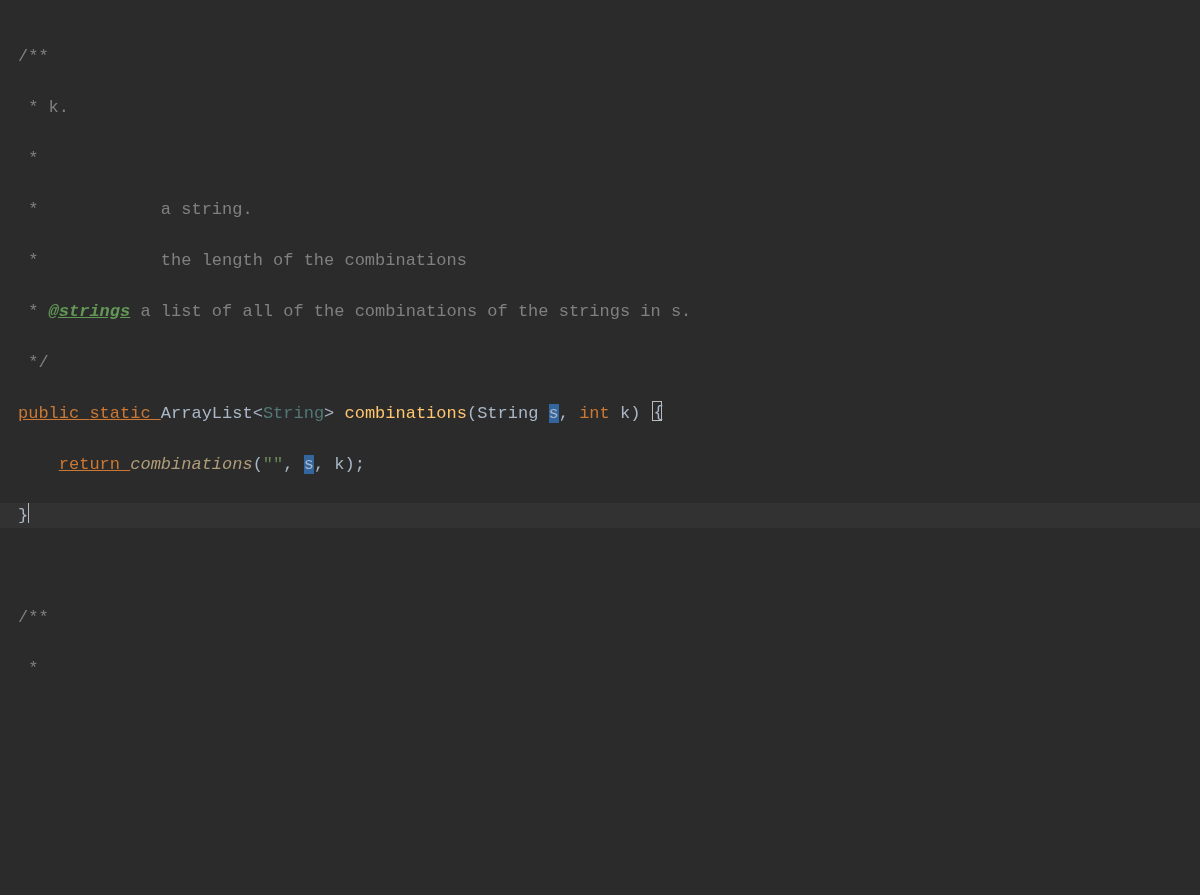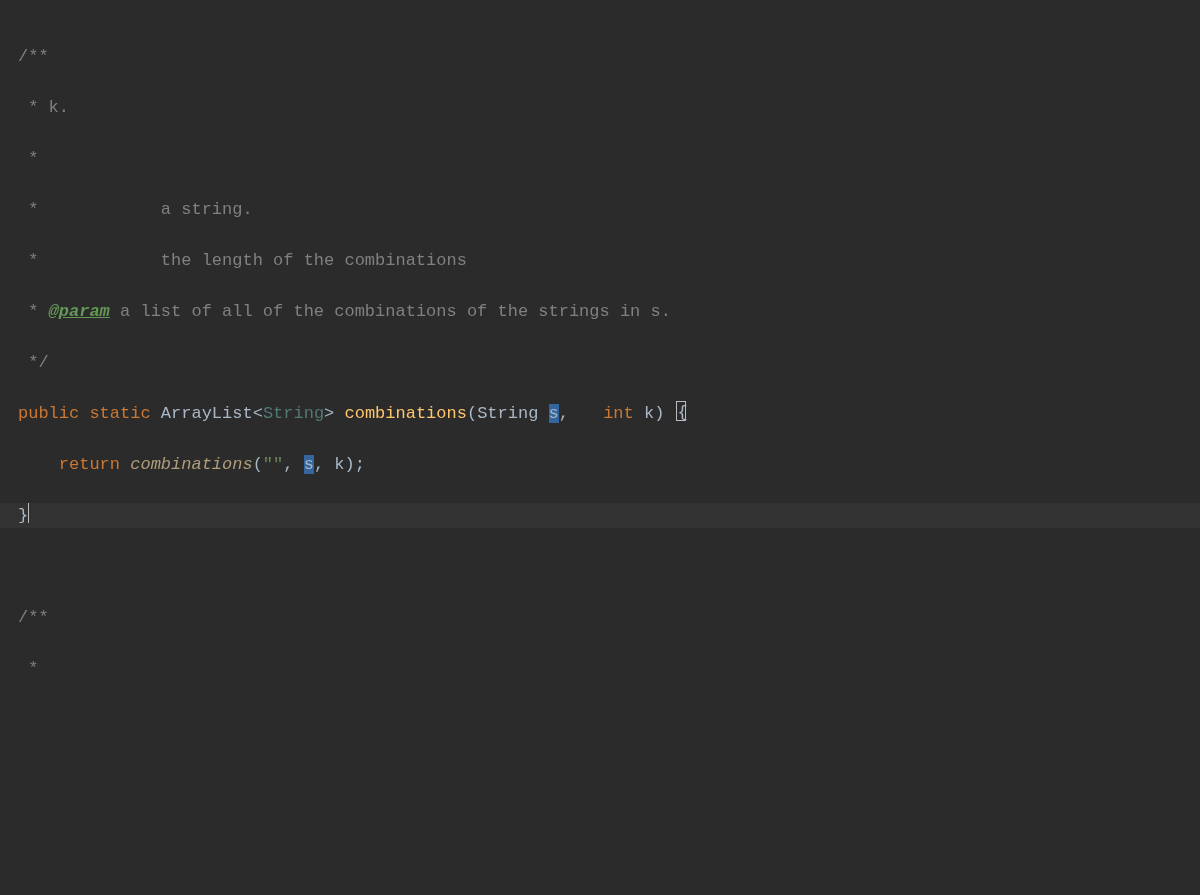--- a/index.html
+++ b/index.html
@@ -21,27 +21,27 @@
     padding: 0 18px;
     height: 25.5px;
     display: block;
   }
   .line.current {
     background: #323232;
   }
   .c-gray  { color: #808080; }    
   .c-bold  { color: #808080; font-weight: bold; font-style: italic; }
   .c-tag   { color: #629755; font-weight: bold; text-decoration: underline; font-style: italic; }
-  .c-kw    { color: #cc7832; }    
+  .c-kw    { color: #cc7832; text-decoration: underline; }    
   .c-type  { color: #a9b7c6; }
   .c-gener { color: #507874; }
   .c-method{ color: #ffc66d; }
   .c-mcall { color: #b09d79; font-style: italic; }
   .c-str   { color: #6a8759; }
-  .c-int   { color: #cc7832; margin-left: 24px; }
+  .c-int   { color: #cc7832; }
   .c-paren { color: #a9b7c6; }
   .hl {
     background: #33659f;
     color: #a9b7c6;
   }
   .cursor-box {
     display: inline-block;
     border: 1px solid #bbb;
     width: 10px;
     height: 20px;
@@ -59,21 +59,21 @@
 </style>
 </head>
 <body>
 
 <div class="editor">
 <span class="line"><span class="c-gray">/**</span></span>
 <span class="line"><span class="c-gray"> * k.</span></span>
 <span class="line"><span class="c-gray"> *</span></span>
 <span class="line"><span class="c-gray"> *            </span><span class="c-gray">a string.</span></span>
 <span class="line"><span class="c-gray"> *            </span><span class="c-gray">the length of the combinations</span></span>
-<span class="line"><span class="c-gray"> * </span><span class="c-tag">@param</span><span class="c-gray"> a list of all of the combinations of the strings in s.</span></span>
+<span class="line"><span class="c-gray"> * </span><span class="c-tag">@strings</span><span class="c-gray"> a list of all of the combinations of the strings in s.</span></span>
 <span class="line"><span class="c-gray"> */</span></span>
 <span class="line"><span class="c-kw">public </span><span class="c-kw">static </span><span class="c-type">ArrayList</span><span class="c-paren">&lt;</span><span class="c-gener">String</span><span class="c-paren">&gt; </span><span class="c-method">combinations</span><span class="c-paren">(</span><span class="c-type">String </span><span class="hl">s</span><span class="c-paren">, </span><span class="c-int">int </span><span class="c-type">k</span><span class="c-paren">) </span><span class="cursor-box"><span style="position:absolute;left:1px;top:-2px;color:#a9b7c6">{</span></span></span>
 <span class="line"><span>    </span><span class="c-kw">return </span><span class="c-mcall">combinations</span><span class="c-paren">(</span><span class="c-str">""</span><span class="c-paren">, </span><span class="hl">s</span><span class="c-paren">, </span><span class="c-type">k</span><span class="c-paren">);</span></span>
 <span class="line current"><span class="c-paren">}</span><span class="caret"></span></span>
 <span class="line"><span></span></span>
 <span class="line"><span class="c-gray">/**</span></span>
 <span class="line"><span class="c-gray"> *</span></span>
 
 
 

